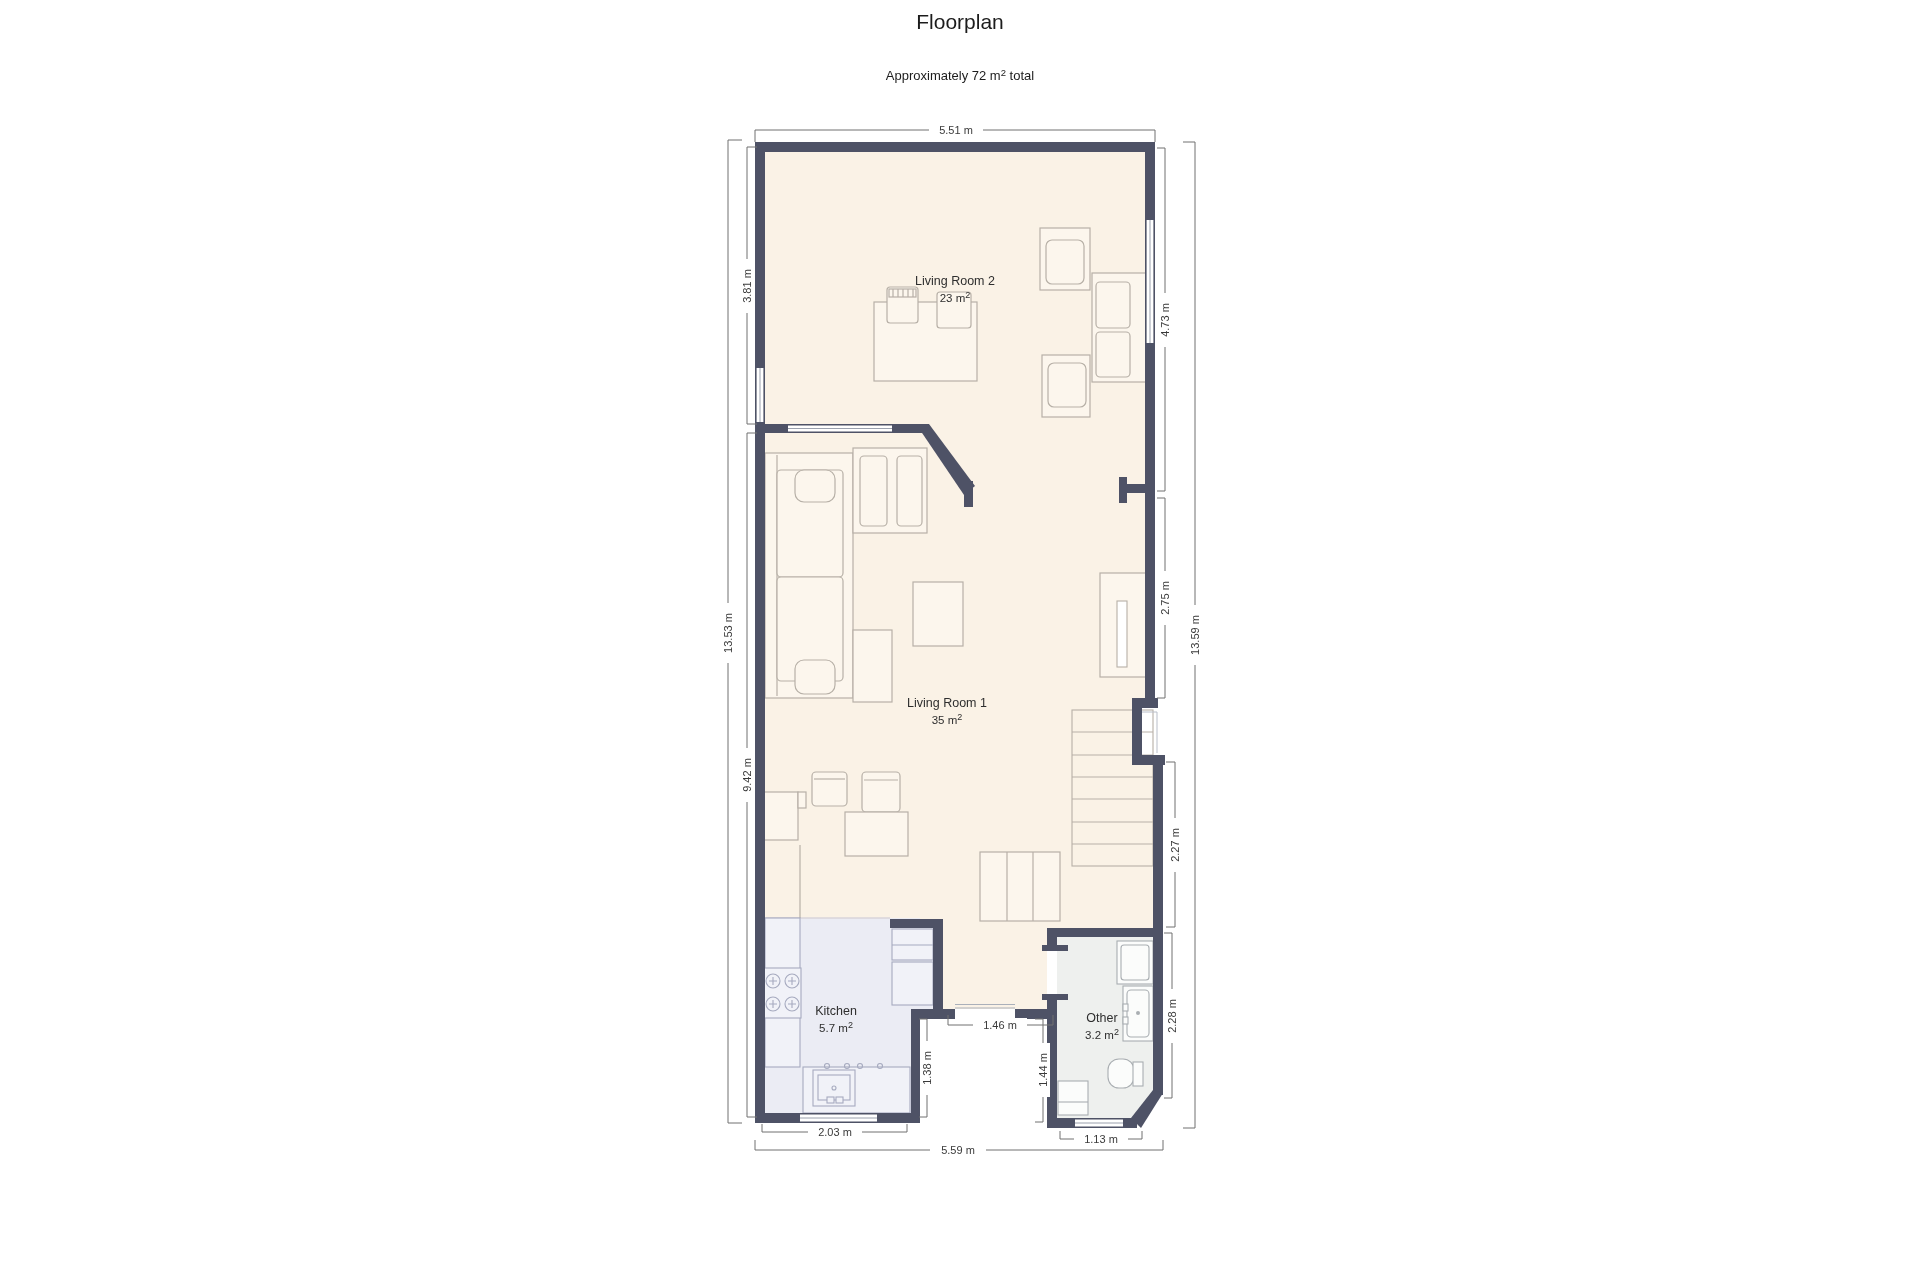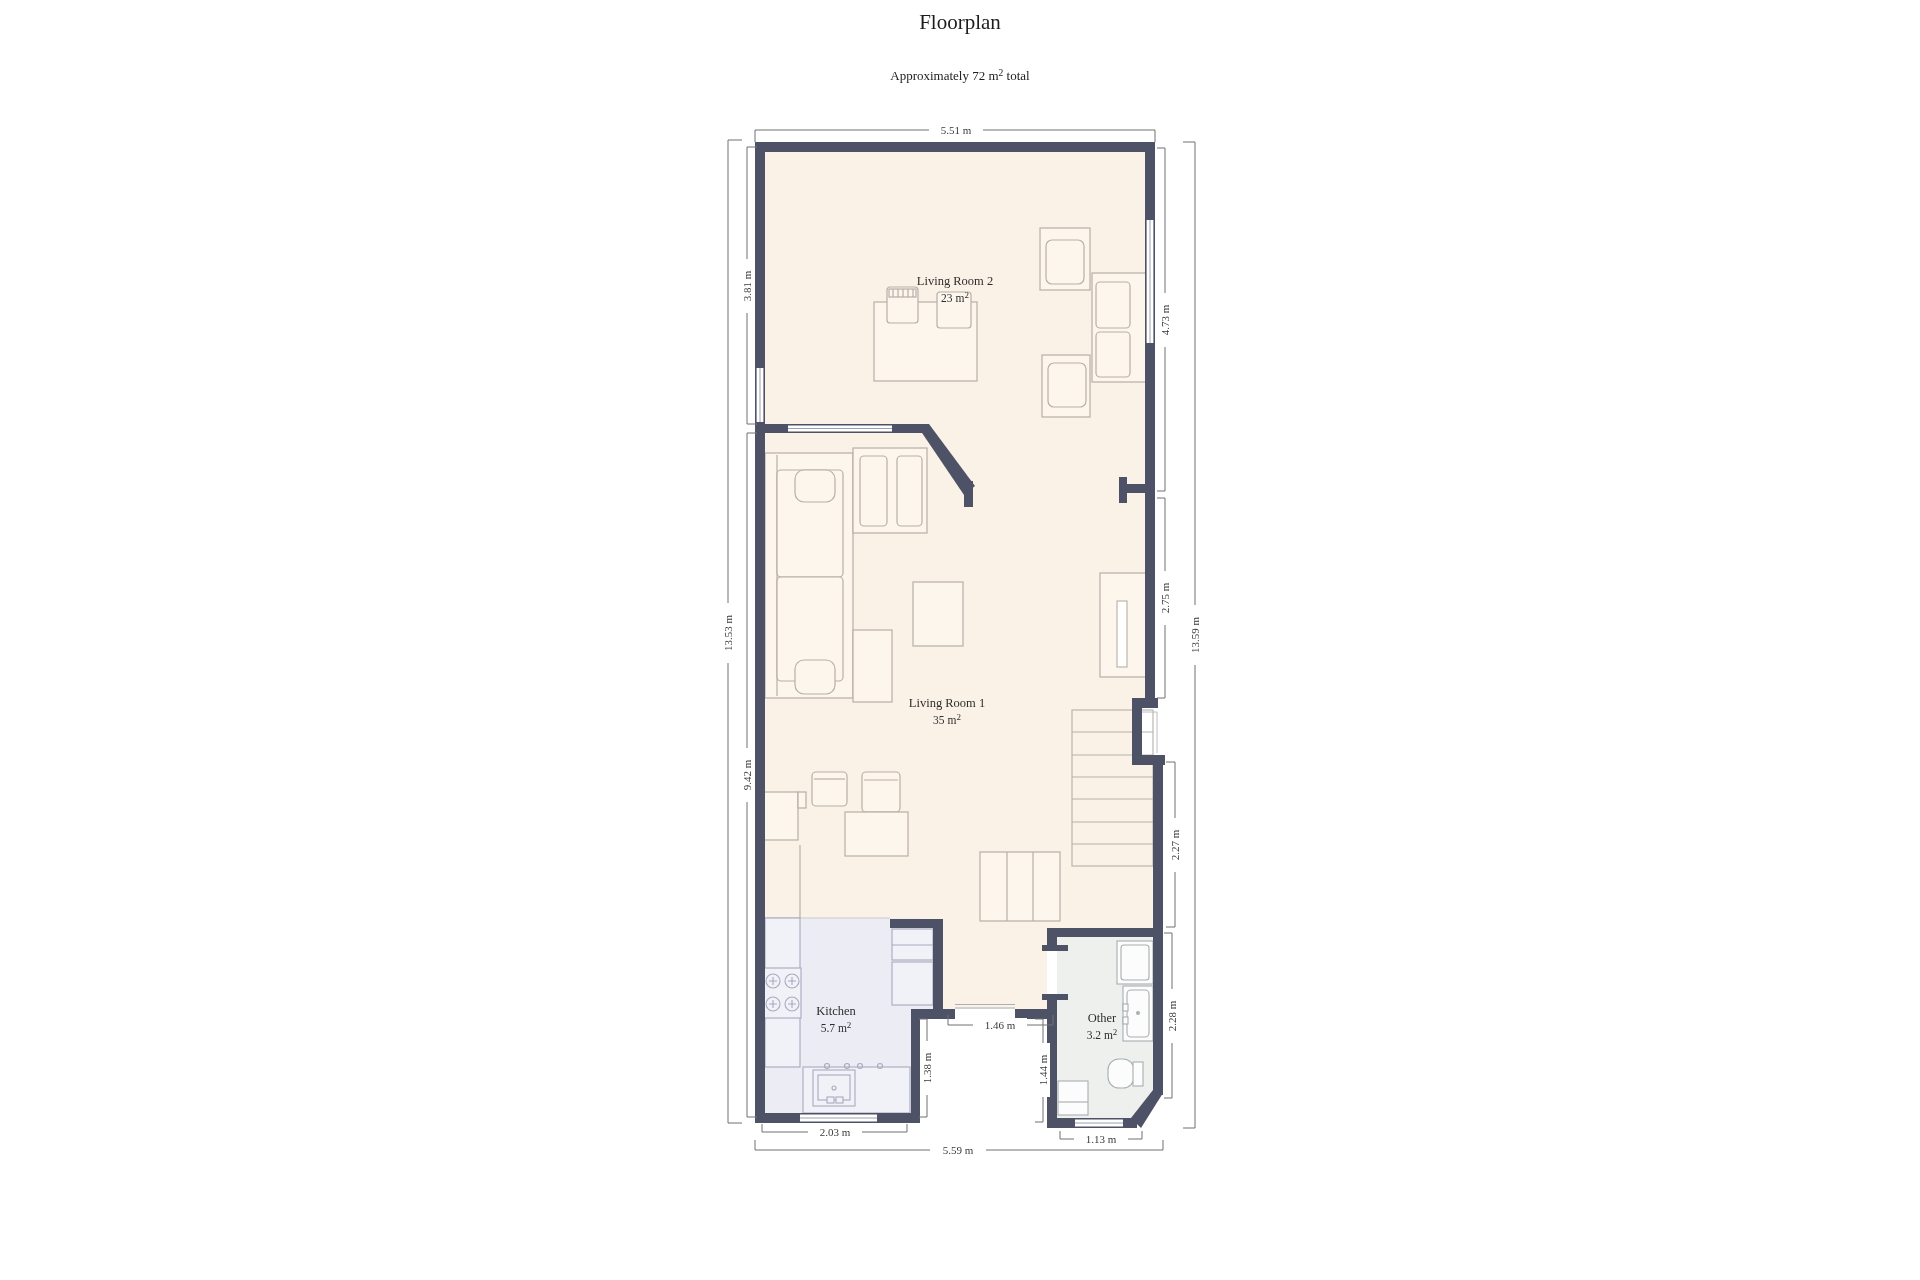--- a/index.html
+++ b/index.html
@@ -1,17 +1,17 @@
 <!DOCTYPE html>
 <html><head>
 <meta charset="utf-8">
 <style>
   html,body{margin:0;padding:0;background:#ffffff;}
   #canvas{position:relative;width:1920px;height:1280px;background:#ffffff;overflow:hidden;
-          font-family:Liberation Serif, serif;}
+          font-family:Liberation Sans, sans-serif;}
   svg{position:absolute;left:0;top:0;}
   .wall{fill:#4e5266;stroke:none;}
   .furn{fill:#fcf6ed;stroke:#b7b0a7;stroke-width:1.2;}
   .furnline{stroke:#b7b0a7;stroke-width:1.2;fill:none;}
   .kfix{fill:#f1f2f8;stroke:#a6aabf;stroke-width:1.1;}
   .kline{stroke:#a6aabf;stroke-width:1.1;fill:none;}
   .bfix{fill:#fbfcfb;stroke:#a9aeb2;stroke-width:1.1;}
   .dim{stroke:#707070;stroke-width:1;fill:none;}
   .dimtext{font-size:11px;fill:#3a3a3a;}
   .dimbg{fill:#ffffff;}

